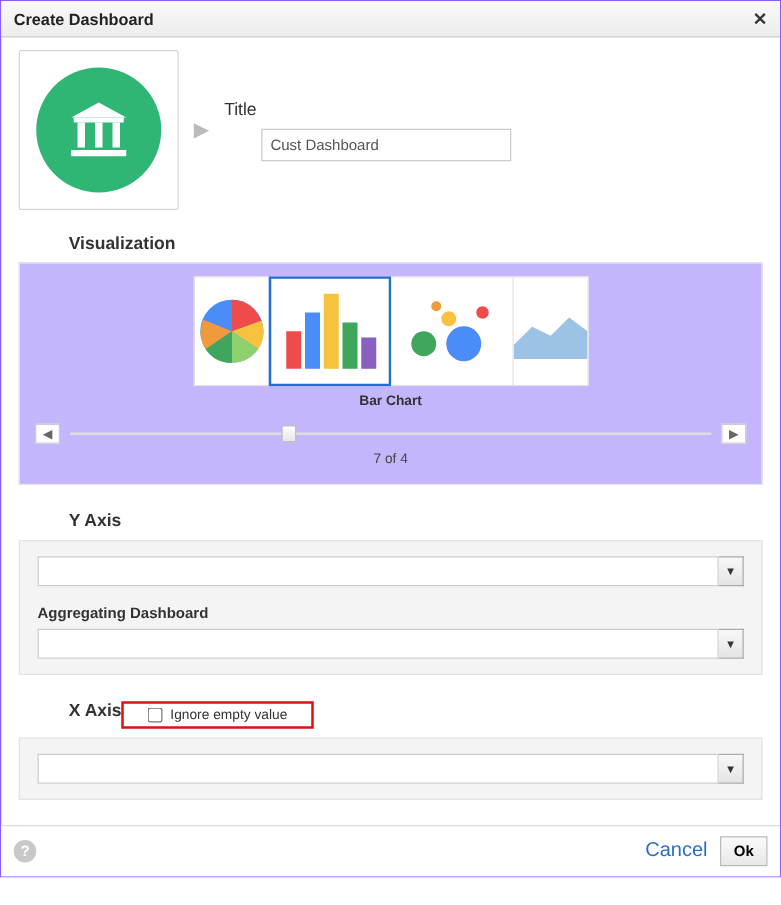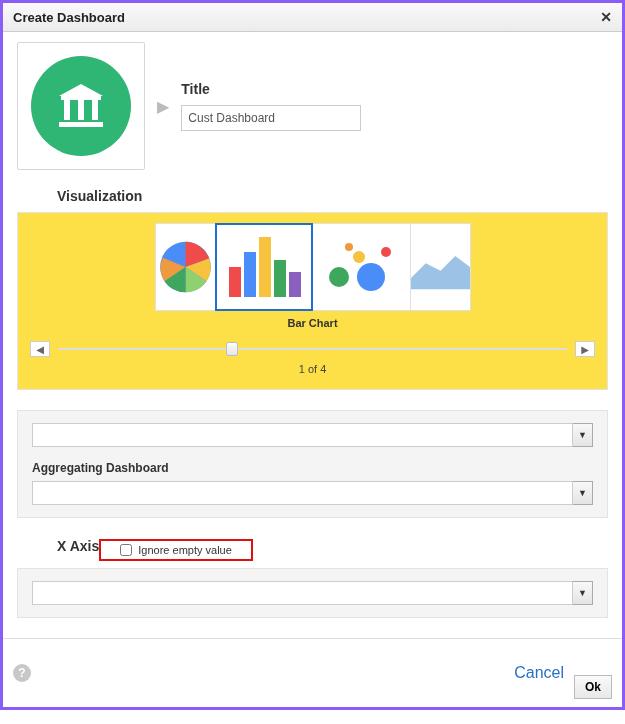--- a/index.html
+++ b/index.html
@@ -1,29 +1,29 @@
 <!DOCTYPE html>
 <html><head>
 <meta charset="utf-8">
 <style>
 * { box-sizing: border-box; margin: 0; padding: 0; }
 body { font-family: Arial, sans-serif; font-size: 12px; color: #333; background: #fff; width: 625px; }
-.dialog { border: 3px solid #8b5cf6; width: 625px; }
+.dialog { border: 1px solid #8b5cf6; width: 625px; }
 .dialog-header { background: linear-gradient(#f9f9f9,#ececec); border-bottom: 1px solid #ccc; padding: 6px 10px; display: flex; align-items: center; justify-content: space-between; }
 .dialog-header h1 { font-size: 13px; font-weight: bold; color: #222; }
 .close-x { font-size: 14px; font-weight: bold; cursor: pointer; color: #333; }
 .dialog-body { position: relative; padding: 10px 14px 0 14px; max-height: 634px; overflow-y: scroll; }
 .top-row { display: flex; align-items: center; gap: 12px; margin-bottom: 18px; }
 .icon-frame { width: 128px; height: 128px; border: 1px solid #d6d6d6; background: #fff; display: flex; align-items: center; justify-content: center; border-radius: 2px; }
 .bank-circle { width: 100px; height: 100px; border-radius: 50%; background: #2fb574; display: flex; align-items: center; justify-content: center; }
 .title-block { flex: 1; }
-.title-label { font-weight: bold; font-size: 14px; color: #333; margin-bottom: 8px; display: block; }
-.title-input { width: 180px; height: 26px; border: 1px solid #ccc; padding: 0 6px; font-size: 12px; color: #555; }
+.title-label { font-weight: normal; font-size: 14px; color: #333; margin-bottom: 8px; display: block; }
+.title-input { width: 200px; height: 26px; border: 1px solid #ccc; padding: 0 6px; font-size: 12px; color: #555; margin-left: 30px; }
 .section-label { font-weight: bold; font-size: 14px; color: #333; margin-bottom: 8px; margin-left: 40px; }
-.viz-panel { background: #fde047; border: 1px solid #e3e3e3; padding: 10px 12px 14px; margin-bottom: 20px; }
+.viz-panel { background: #c4b5fd; border: 1px solid #e3e3e3; padding: 10px 12px 14px; margin-bottom: 20px; }
 .viz-strip { display: flex; align-items: center; justify-content: center; gap: 0; overflow: hidden; }
 .viz-item { width: 98px; height: 88px; background: #fff; border: 1px solid #e0e0e0; display: flex; align-items: center; justify-content: center; flex-shrink: 0; }
 .viz-item.sel { border: 2px solid #1f6fd1; }
 .viz-caption { text-align: center; font-size: 11px; font-weight: bold; margin-top: 6px; color: #333; }
 .slider-row { display: flex; align-items: center; justify-content: space-between; margin-top: 12px; }
 .arrow-btn { width: 20px; height: 16px; border: 1px solid #ccc; background: #fff; display: flex; align-items: center; justify-content: center; cursor: pointer; font-size: 10px; color: #666; }
 .slider-track { flex: 1; height: 2px; background: #ddd; margin: 0 8px; position: relative; }
 .slider-thumb { position: absolute; top: -6px; left: 33%; width: 12px; height: 14px; background: linear-gradient(#fdfdfd,#e6e6e6); border: 1px solid #bfbfbf; border-radius: 2px; }
 .slider-caption { text-align: center; font-size: 11px; color: #444; margin-top: 6px; }
 .axis-panel { background: #f4f4f4; border: 1px solid #e3e3e3; padding: 12px 14px; margin-bottom: 20px; }
@@ -32,21 +32,21 @@
 .combo input { flex: 1; height: 24px; border: 1px solid #ccc; padding: 0 6px; font-size: 12px; background: #fff; }
 .combo-btn { width: 20px; height: 24px; border: 1px solid #aaa; border-left: none; background: linear-gradient(#f8f8f8,#e4e4e4); display: flex; align-items: center; justify-content: center; cursor: pointer; font-size: 9px; }
 .axis-panel .combo:last-child { margin-bottom: 0; }
 .xaxis-row { display: flex; align-items: center; justify-content: flex-start; }
 .ignore-box { border: 2px solid #d11; padding: 3px 19px; display: flex; align-items: center; gap: 6px; font-size: 11px; color: #333; }
 .ignore-box input { width: 12px; height: 12px; }
 .dialog-footer { border-top: 1px solid #ddd; padding: 8px 10px; display: flex; align-items: center; justify-content: space-between; background: #fff; }
 .help-circle { width: 18px; height: 18px; border-radius: 50%; background: #c8c8c8; color: #fff; display: flex; align-items: center; justify-content: center; font-size: 12px; font-weight: bold; cursor: pointer; }
 .footer-btns { display: flex; align-items: center; gap: 10px; }
 .cancel-link { color: #2a6fc1; cursor: pointer; font-size: 16px; }
-.ok-btn { background: linear-gradient(#fafafa,#e8e8e8); border: 1px solid #bbb; padding: 4px 10px; font-size: 12px; font-weight: bold; cursor: pointer; margin-top: 28px; }
+.ok-btn { background: linear-gradient(#fafafa,#e8e8e8); border: 1px solid #bbb; padding: 4px 10px; font-size: 12px; font-weight: bold; cursor: pointer; }
 .arrow-right { color: #bbb; font-size: 16px; }
 </style>
 </head>
 <body>
 
 <div class="dialog">
   <div class="dialog-header">
     <h1>Create Dashboard</h1>
     <span class="close-x">✕</span>
   </div>
@@ -110,23 +110,24 @@
         </div>
       </div>
       <div class="viz-caption">Bar Chart</div>
       <div class="slider-row">
         <div class="arrow-btn">◀</div>
         <div class="slider-track">
           <div class="slider-thumb"></div>
         </div>
         <div class="arrow-btn">▶</div>
       </div>
-      <div class="slider-caption">1 of 4</div>
+      <div class="slider-caption">7 of 4</div>
     </div>
 
+    <div class="section-label">Y Axis</div>
     <div class="axis-panel">
       <div class="combo">
         <input type="text" value="" style="">
         <div class="combo-btn">▼</div>
       </div>
       <label class="axis-sub">Aggregating Dashboard</label>
       <div class="combo">
         <input type="text" value="" style="">
         <div class="combo-btn">▼</div>
       </div>

